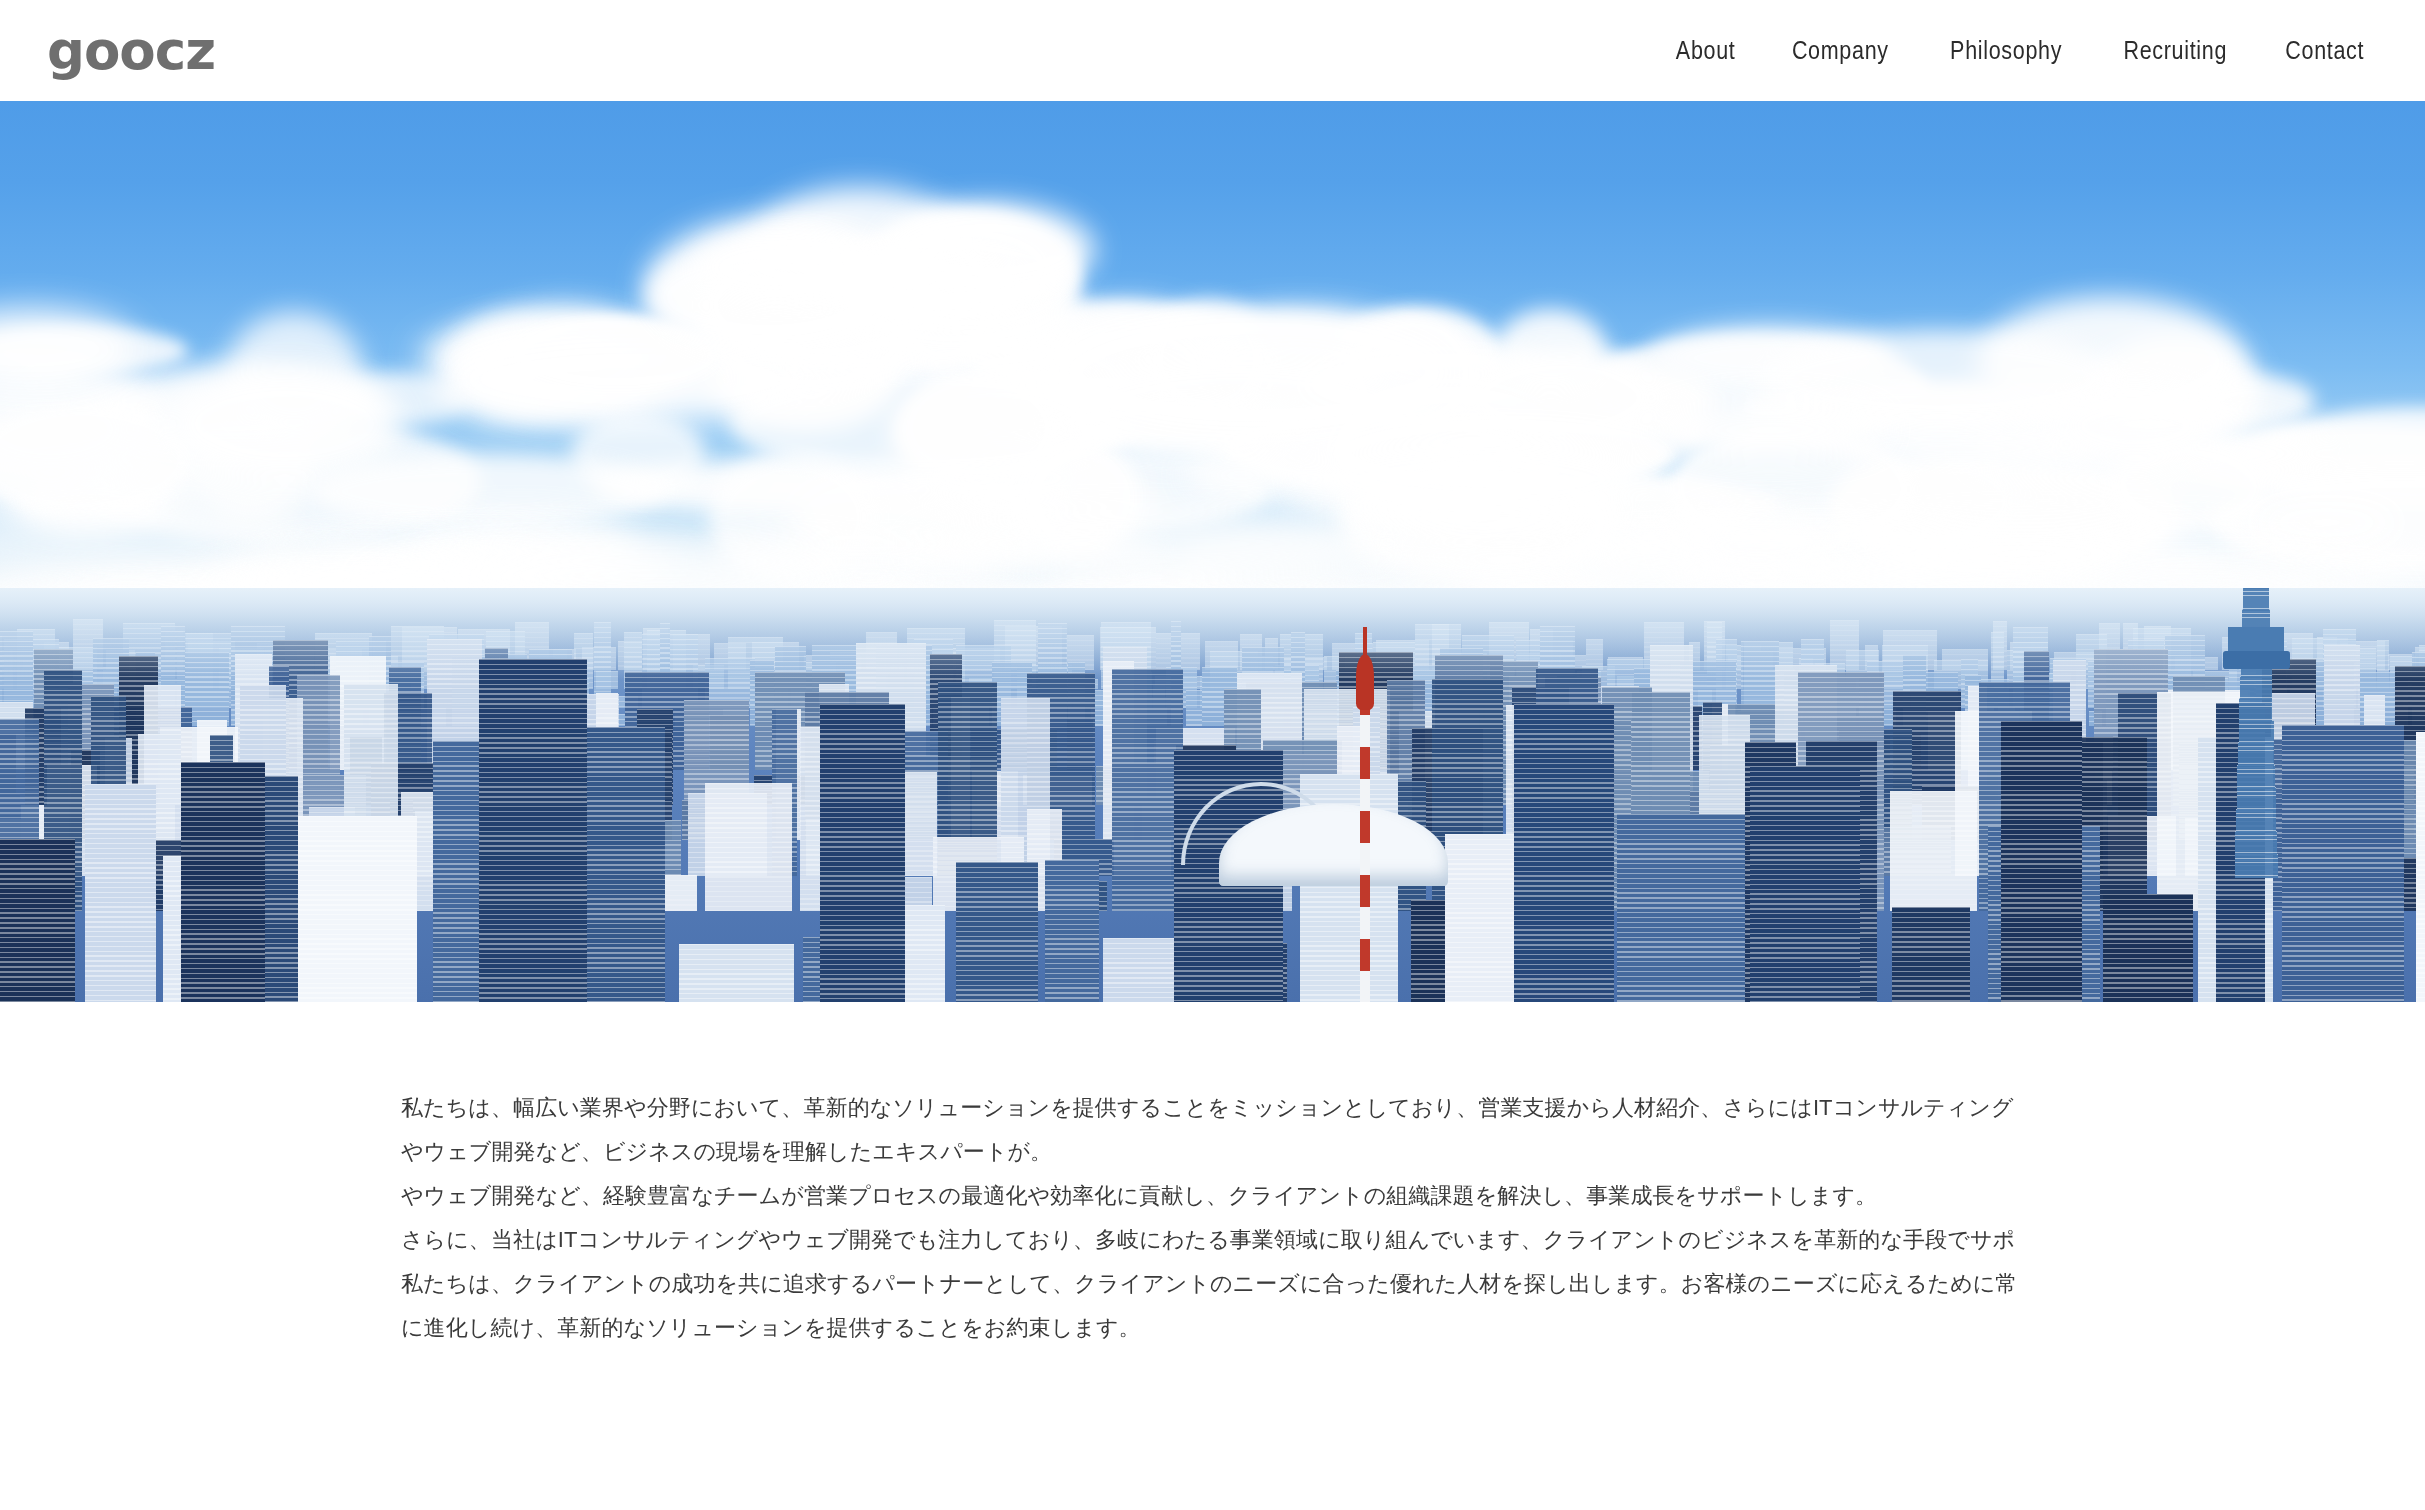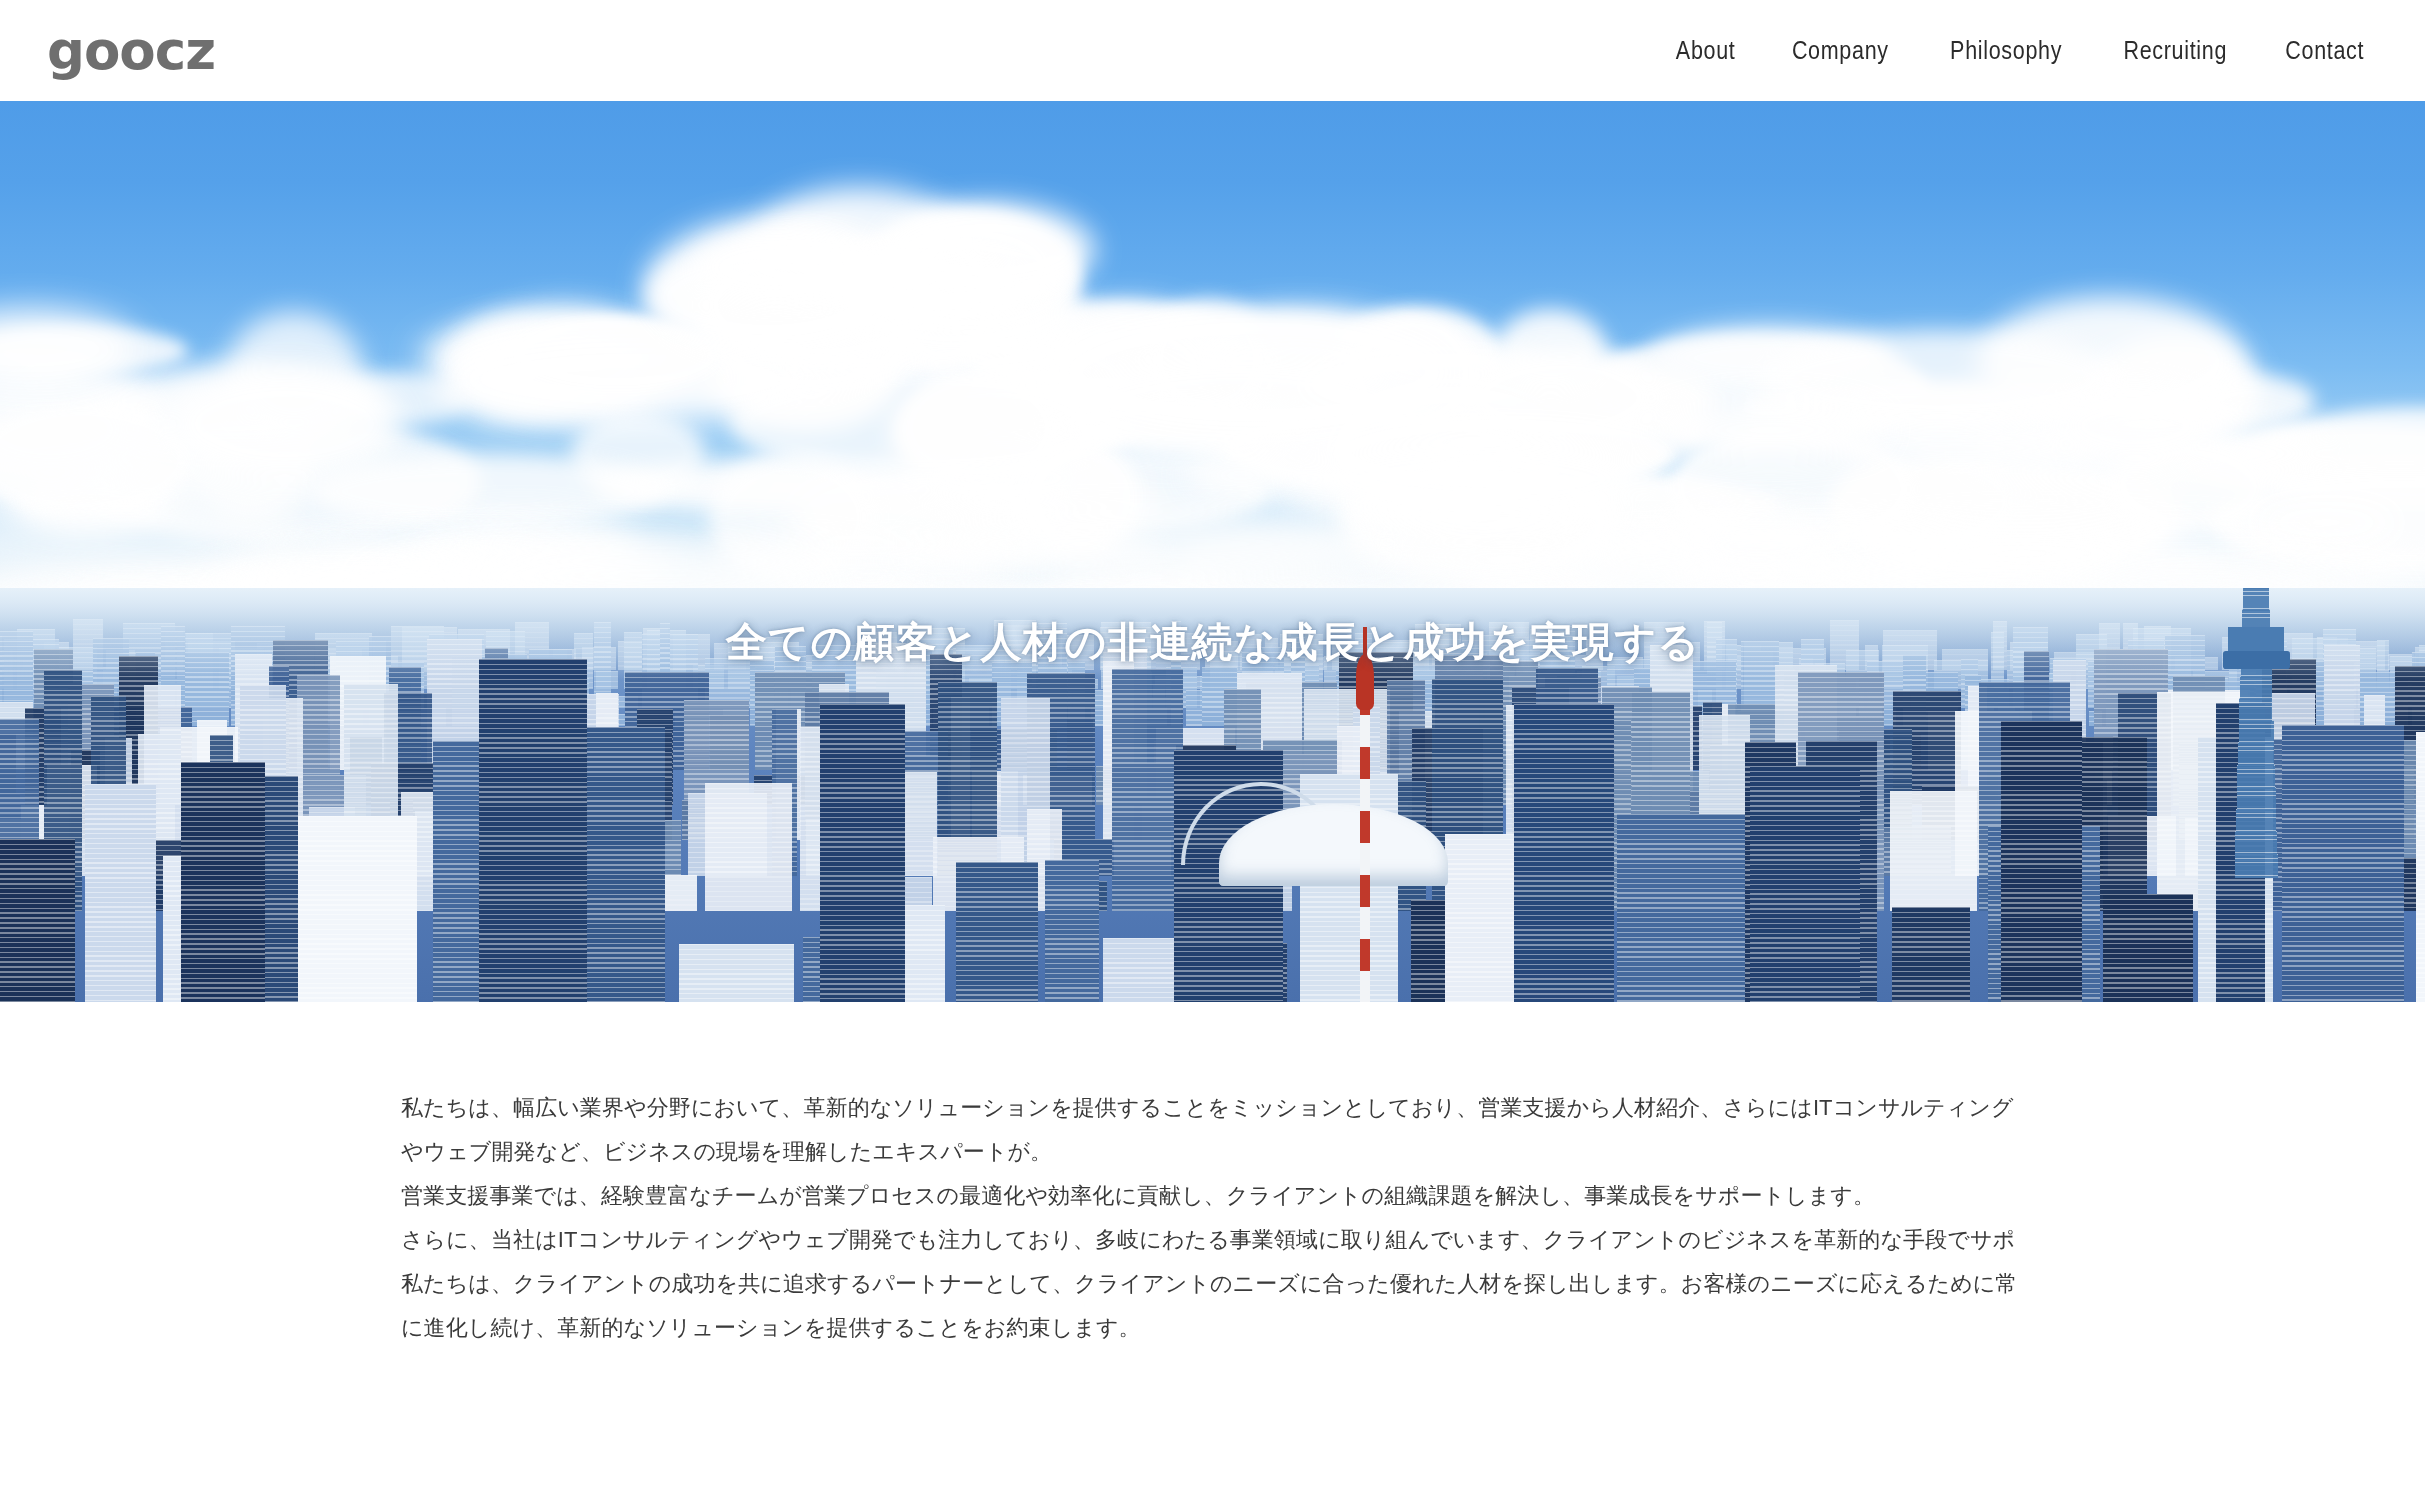--- a/index.html
+++ b/index.html
@@ -872,26 +872,25 @@
       <div class="st-part" style="left: 2243px; bottom: 391px; width: 26px; height: 23.6px; background: repeating-linear-gradient(rgba(255, 255, 255, 0.55) 0px, rgba(255, 255, 255, 0.55) 0.7px, rgba(0, 0, 0, 0) 0.7px, rgba(0, 0, 0, 0) 4.2px) rgb(74, 124, 178); z-index: 14; opacity: 0.92;"></div>
       <div class="st-part" style="left: 2244px; bottom: 413px; width: 25px; height: 23.6px; background: repeating-linear-gradient(rgba(255, 255, 255, 0.55) 0px, rgba(255, 255, 255, 0.55) 0.7px, rgba(0, 0, 0, 0) 0.7px, rgba(0, 0, 0, 0) 4.2px) rgb(74, 124, 178); z-index: 14; opacity: 0.92;"></div>
       <div class="st-part" style="left: 2223px; bottom: 333px; width: 67px; height: 18px; background: rgb(60, 110, 166); z-index: 15; border-radius: 2.8px;"></div>
       <div class="st-part" style="left: 2228px; bottom: 351px; width: 56px; height: 23.6px; background: rgb(74, 124, 178); z-index: 15;"></div>
       <div class="redtower" style="left: 1360px; bottom: -7px; width: 9.7px; height: 326px; z-index: 13; background: repeating-linear-gradient(rgb(192, 57, 43) 0px, rgb(192, 57, 43) 32px, rgb(242, 244, 247) 32px, rgb(242, 244, 247) 64px);"></div>
       <div style="position: absolute; left: 1356px; bottom: 292px; width: 18px; height: 56px; z-index: 14; background: rgb(185, 52, 37); border-radius: 50% 50% 30% 30% / 40% 40% 12% 12%;"></div>
       <div style="position: absolute; left: 1363px; bottom: 340px; width: 4.2px; height: 35px; z-index: 14; background: rgb(185, 52, 37);"></div>
       <div class="dome" style="left: 1219px; bottom: 116px; width: 229px; height: 82px; z-index: 12;"></div>
       <div style="position: absolute; left: 1181px; bottom: 137px; width: 160px; height: 83px; border-top: 4.2px solid rgb(207, 220, 234); border-right: 4.2px solid rgb(207, 220, 234); border-bottom: none; border-left: 4.2px solid rgb(207, 220, 234); border-image: initial; border-radius: 50% 50% 0px 0px / 100% 100% 0px 0px; z-index: 11;"></div>
     </div>
-  <h1 class="hero-title">全ての顧客と人材の非連続な成長と成功を実現する</h1>
 </section>
 
 <section class="about-section">
   <div class="about-inner">
     <p class="about-line">私たちは、幅広い業界や分野において、革新的なソリューションを提供することをミッションとしており、営業支援から人材紹介、さらにはITコンサルティング</p>
     <p class="about-line">やウェブ開発など、ビジネスの現場を理解したエキスパートが。</p>
-    <p class="about-line">営業支援事業では、経験豊富なチームが営業プロセスの最適化や効率化に貢献し、クライアントの組織課題を解決し、事業成長をサポートします。</p>
+    <p class="about-line">やウェブ開発など、経験豊富なチームが営業プロセスの最適化や効率化に貢献し、クライアントの組織課題を解決し、事業成長をサポートします。</p>
     <p class="about-line">さらに、当社はITコンサルティングやウェブ開発でも注力しており、多岐にわたる事業領域に取り組んでいます、クライアントのビジネスを革新的な手段でサポ</p>
     <p class="about-line">私たちは、クライアントの成功を共に追求するパートナーとして、クライアントのニーズに合った優れた人材を探し出します。お客様のニーズに応えるために常</p>
     <p class="about-line">に進化し続け、革新的なソリューションを提供することをお約束します。</p>
   </div>
 </section>
 
 
 </body></html>

